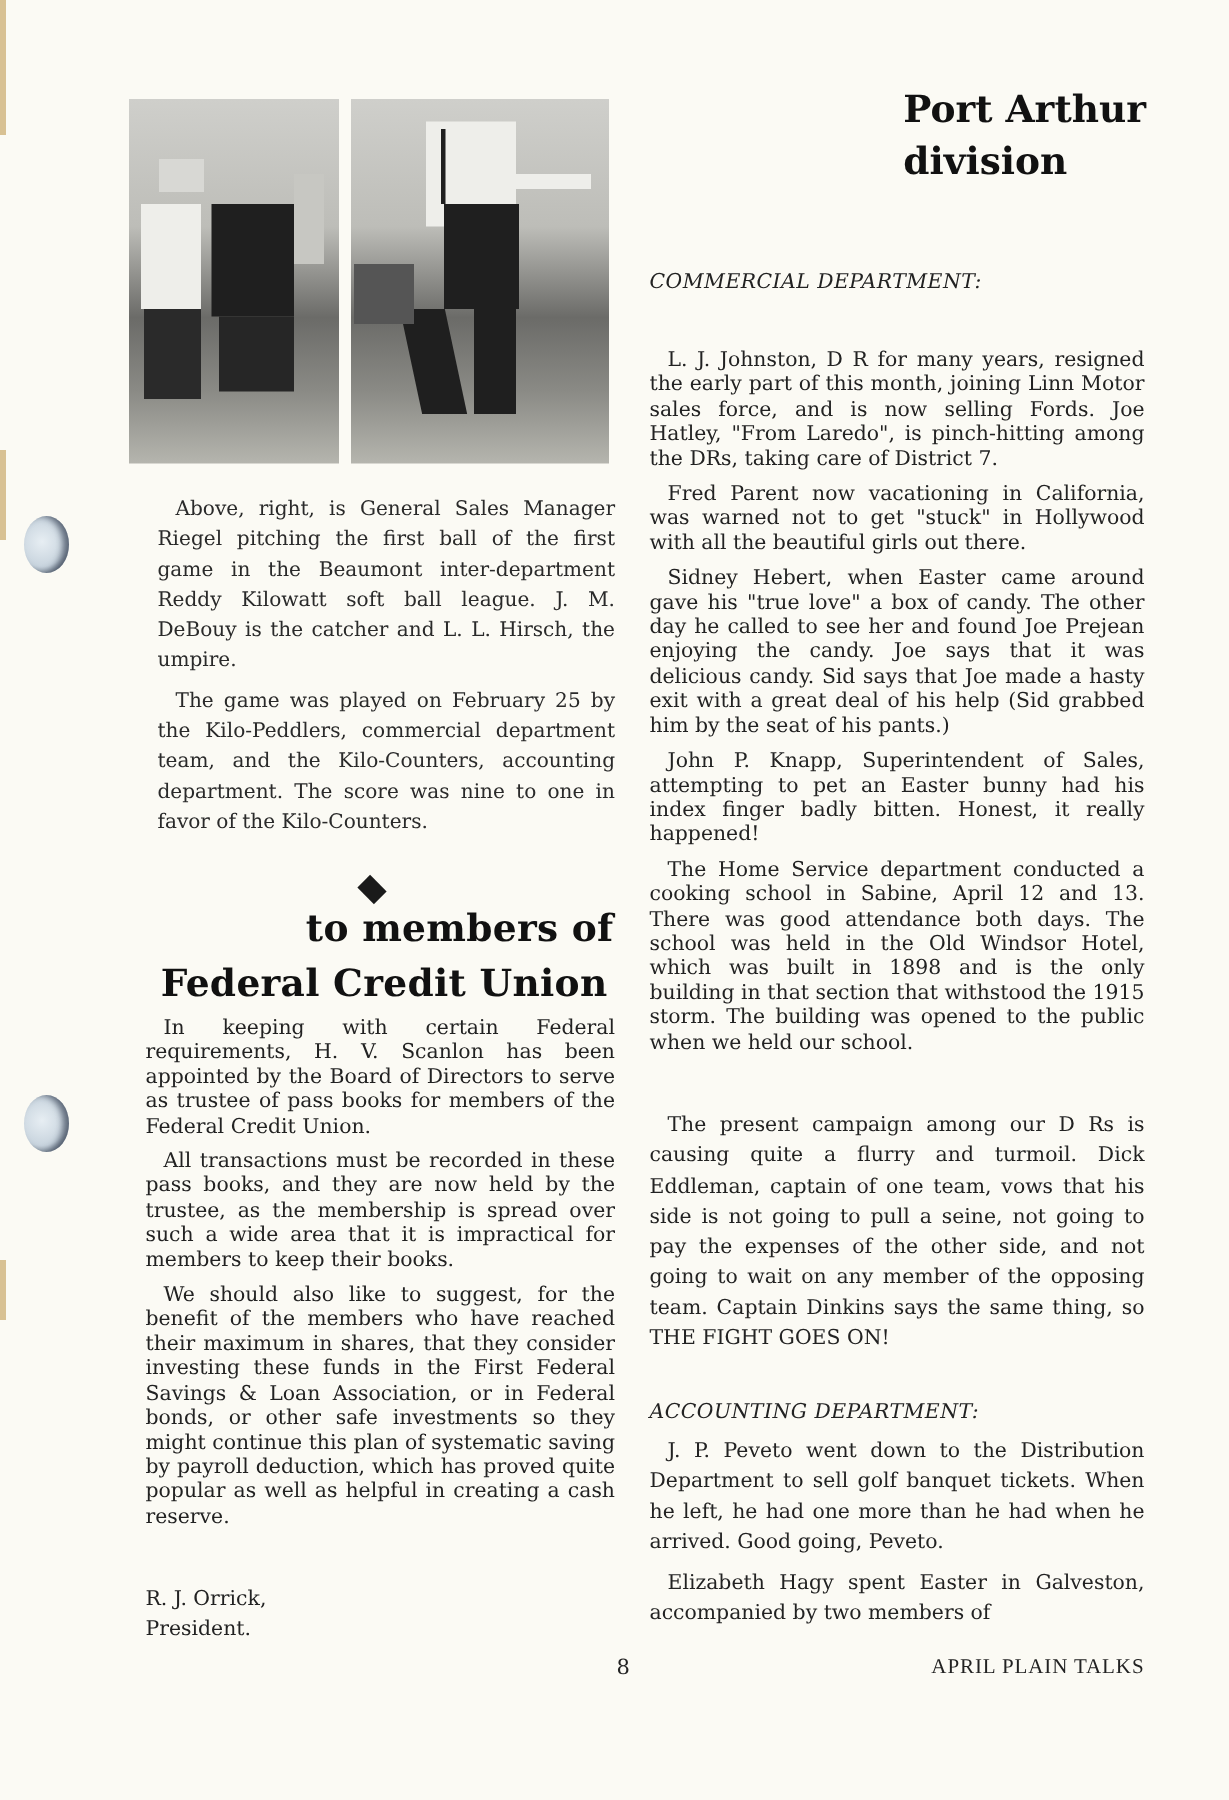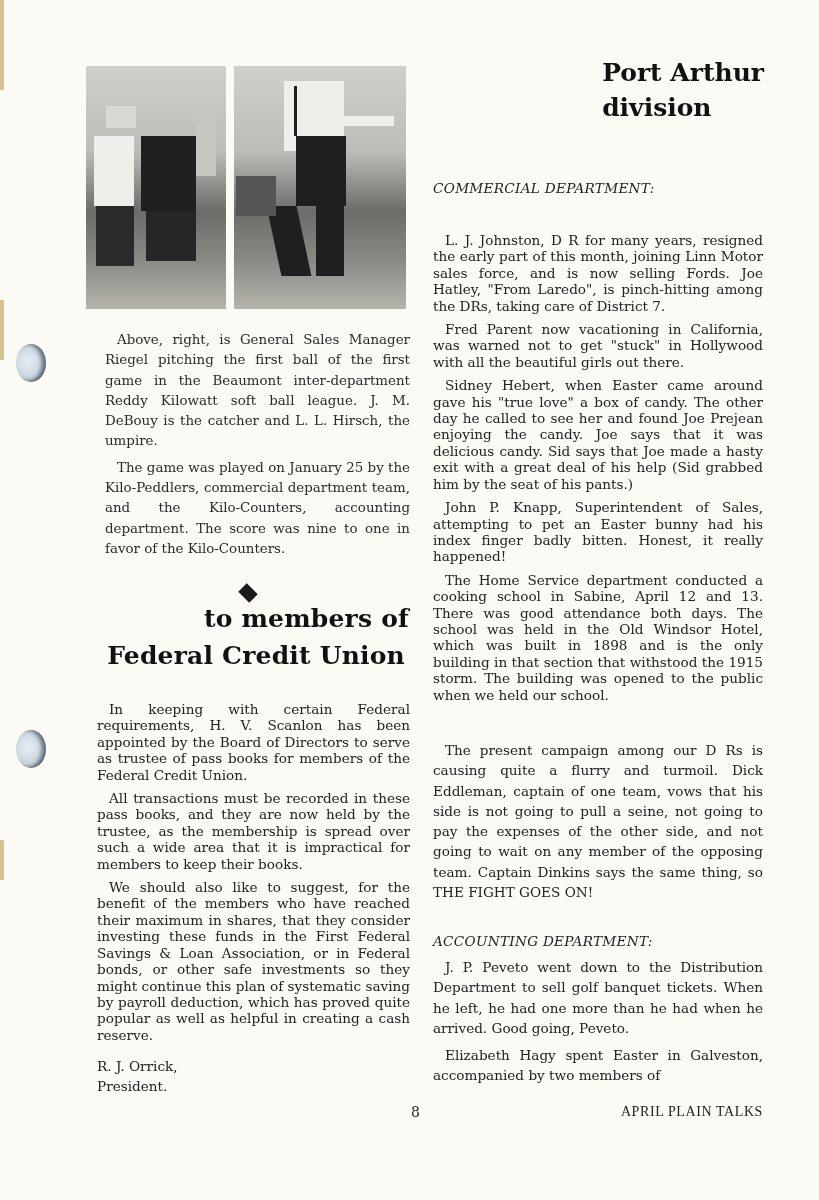--- a/index.html
+++ b/index.html
@@ -39,21 +39,21 @@
     background: #1a1a1a; transform: rotate(45deg) scaleX(1.3);
   }
   .headline {
     position: absolute; right: 410px; font-family: "DejaVu Serif", serif;
     font-weight: 900; color: #111; letter-spacing: .2px; white-space: nowrap;
   }
   .h1 { top: 604px; font-size: 25px; }
   .h2 { top: 641px; font-size: 25px; right: 414px; }
   .body-left {
     position: absolute; left: 97px; top: 677px; width: 313px;
-    font-size: 13.6px; line-height: 16.4px; text-align: justify; color: #222; margin-top: 24px;
+    font-size: 13.6px; line-height: 16.4px; text-align: justify; color: #222;
   }
   .body-left p { margin: 0 0 7px 0; text-indent: 12px; }
   .signature {
     position: absolute; left: 97px; width: 313px; text-align: left;
     font-size: 13.6px; line-height: 20px;
   }
   .masthead {
     position: absolute; right: 55px; top: 55px; text-align: left;
     font-weight: 900; font-size: 25px; line-height: 35px; color: #111;
   }
@@ -97,21 +97,21 @@
       <div class="fig" style="left:60px;top:20px;width:3px;height:50px;"></div>
       <div class="fig" style="left:62px;top:70px;width:50px;height:70px;"></div>
       <div class="fig" style="left:40px;top:140px;width:30px;height:70px;transform:skewX(12deg);"></div>
       <div class="fig" style="left:82px;top:140px;width:28px;height:70px;"></div>
       <div class="fig" style="left:2px;top:110px;width:40px;height:40px;background:#555;"></div>
     </div>
   </div>
 
   <div class="caption">
     <p>Above, right, is General Sales Manager Riegel pitching the first ball of the first game in the Beaumont inter-department Reddy Kilowatt soft ball league. J. M. DeBouy is the catcher and L. L. Hirsch, the umpire.</p>
-    <p>The game was played on January 25 by the Kilo-Peddlers, commercial department team, and the Kilo-Counters, accounting department. The score was nine to one in favor of the Kilo-Counters.</p>
+    <p>The game was played on February 25 by the Kilo-Peddlers, commercial department team, and the Kilo-Counters, accounting department. The score was nine to one in favor of the Kilo-Counters.</p>
   </div>
 
   <div class="diamond"></div>
 
   <div class="headline h1">to members of</div>
   <div class="headline h2">Federal Credit Union</div>
 
   <div class="body-left">
     <p>In keeping with certain Federal requirements, H. V. Scanlon has been appointed by the Board of Directors to serve as trustee of pass books for members of the Federal Credit Union.</p>
     <p>All transactions must be recorded in these pass books, and they are now held by the trustee, as the membership is spread over such a wide area that it is impractical for members to keep their books.</p>

